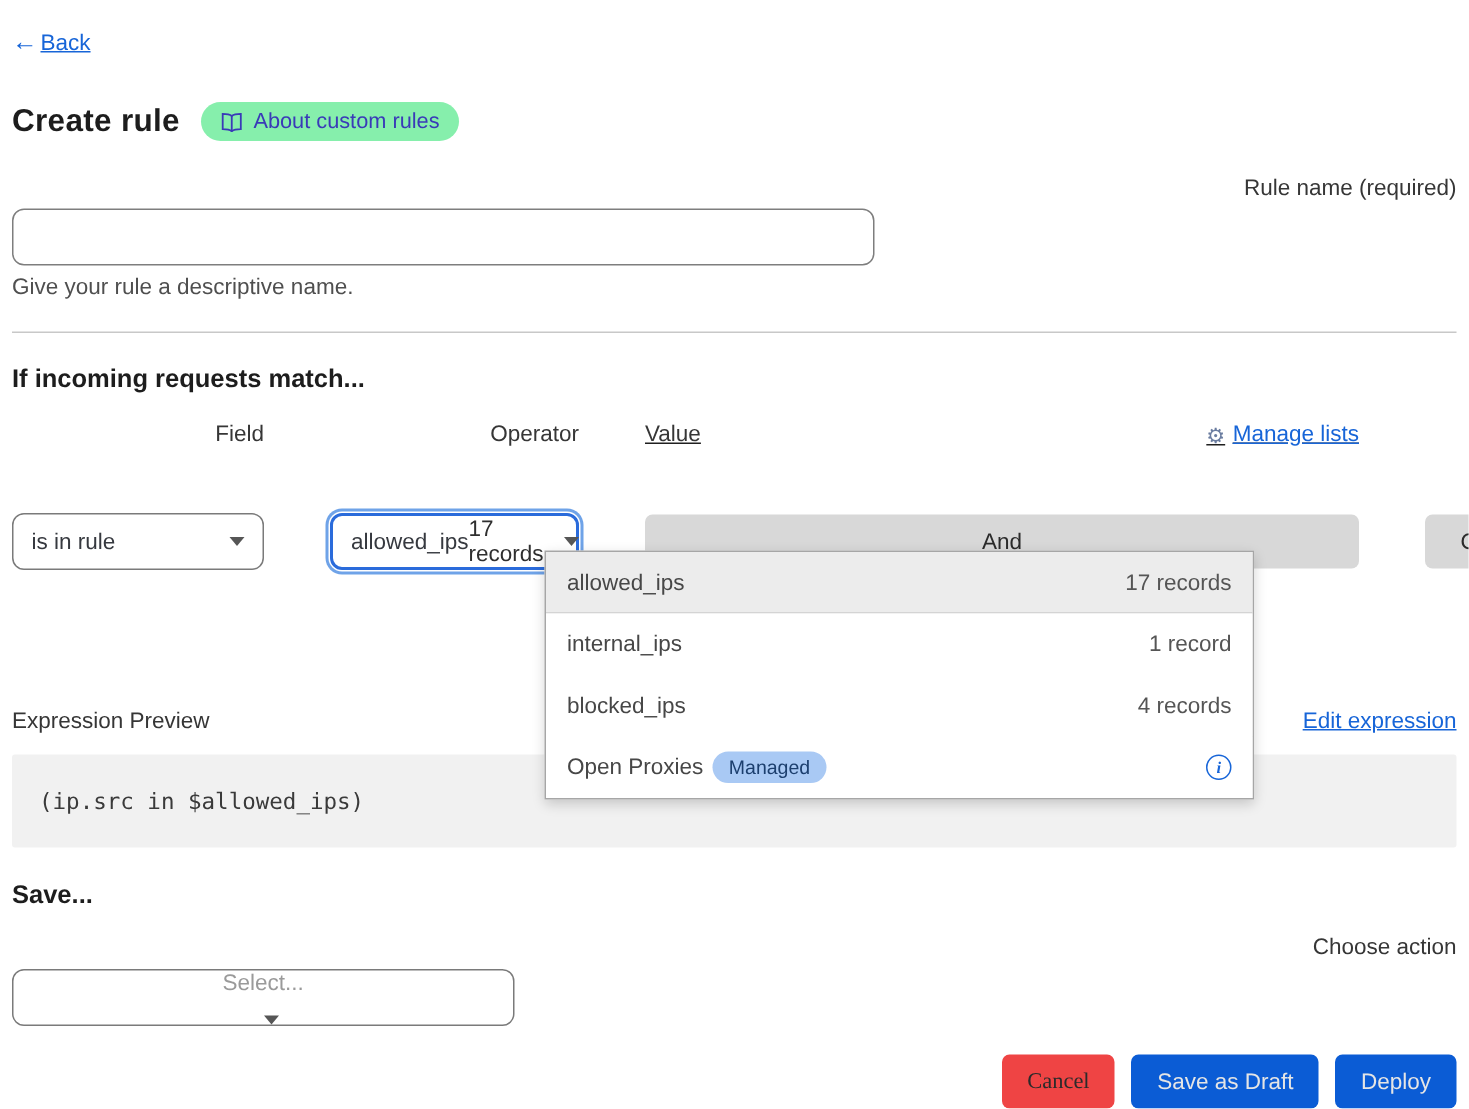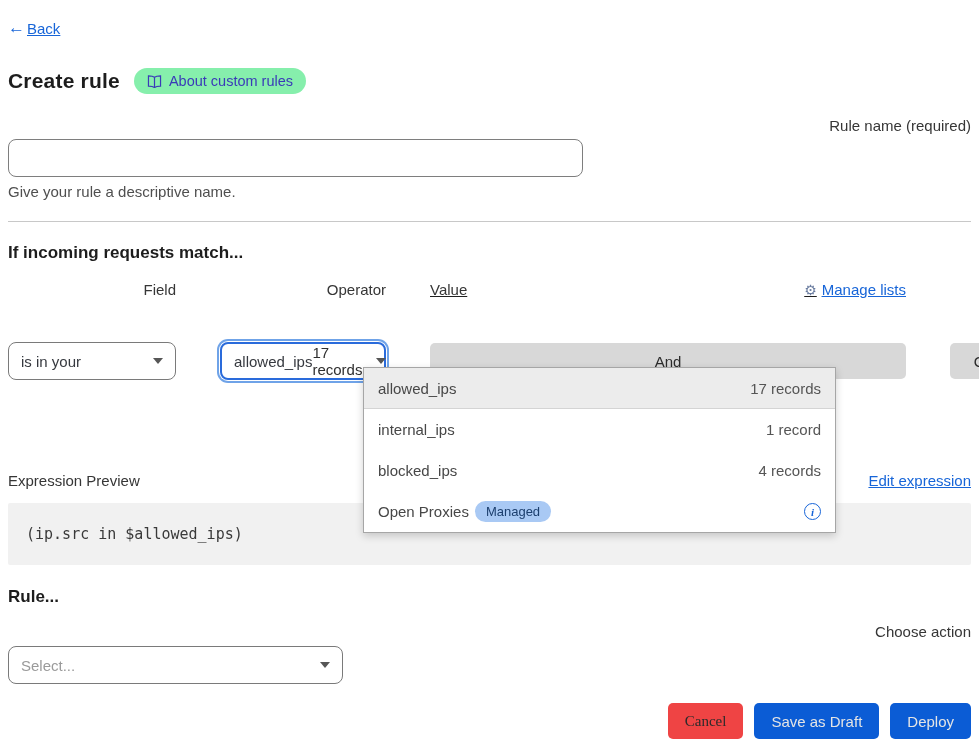--- a/index.html
+++ b/index.html
@@ -103,21 +103,21 @@
 
   .expr-row { margin-top: 92px; display: flex; justify-content: space-between; align-items: center; }
   .code-block {
     margin-top: 14px; height: 62px; background: #f1f1f1; border-radius: 2px;
     display: flex; align-items: center; padding: 0 18px;
     font-family: "DejaVu Sans Mono", monospace; font-size: 15px; color: #3a3a3a;
   }
 
   .then-heading { margin-top: 22px; }
   .choose-label { margin-top: 16px; }
-  .action-select { margin-top: 6px; width: 335px; }
+  .action-select { margin-top: 6px; width: 335px; flex-direction: column; }
 
   .footer {
     margin-top: 19px; display: flex; justify-content: flex-end; gap: 11px;
   }
   .btn {
     height: 36px; border: none; border-radius: 5px; font-size: 15px;
     padding: 0 17px; cursor: pointer; font-family: "Liberation Sans", sans-serif;
   }
   .btn-gray { background: #ef4444; color: #2b2b2b; font-family: Liberation Serif, serif; }
   .btn-blue { background: #0b5cd5; color: #e5e5e5; }
@@ -164,21 +164,21 @@
       <span class="field-label">Value</span>
       <span class="manage-lists">
         <span class="gear">⚙</span>
         <a class="link">Manage lists</a>
       </span>
     </div>
     <div></div>
     <div></div>
 
     <div class="select">
-      <span>is in your</span>
+      <span>is in rule</span>
       <span class="chevron"></span>
     </div>
     <div class="select select-value-focused">
       <span>allowed_ips</span>
       <span class="value-right">
         <span>17 records</span>
         <span class="chevron"></span>
       </span>
     </div>
     <button class="gray-btn">And</button>
@@ -211,21 +211,21 @@
   
   <div class="expr-row">
     <span class="field-label">Expression Preview</span>
     <a class="link">Edit expression</a>
   </div>
   <div class="code-block">
     <span>(ip.src in $allowed_ips)</span>
   </div>
 
   
-  <h2 class="section-heading then-heading">Rule...</h2>
+  <h2 class="section-heading then-heading">Save...</h2>
   <div class="field-label choose-label">Choose action</div>
   <div class="select action-select">
     <span class="placeholder">Select...</span>
     <span class="chevron"></span>
   </div>
 
   
   <div class="footer">
     <button class="btn btn-gray">Cancel</button>
     <button class="btn btn-blue">Save as Draft</button>

